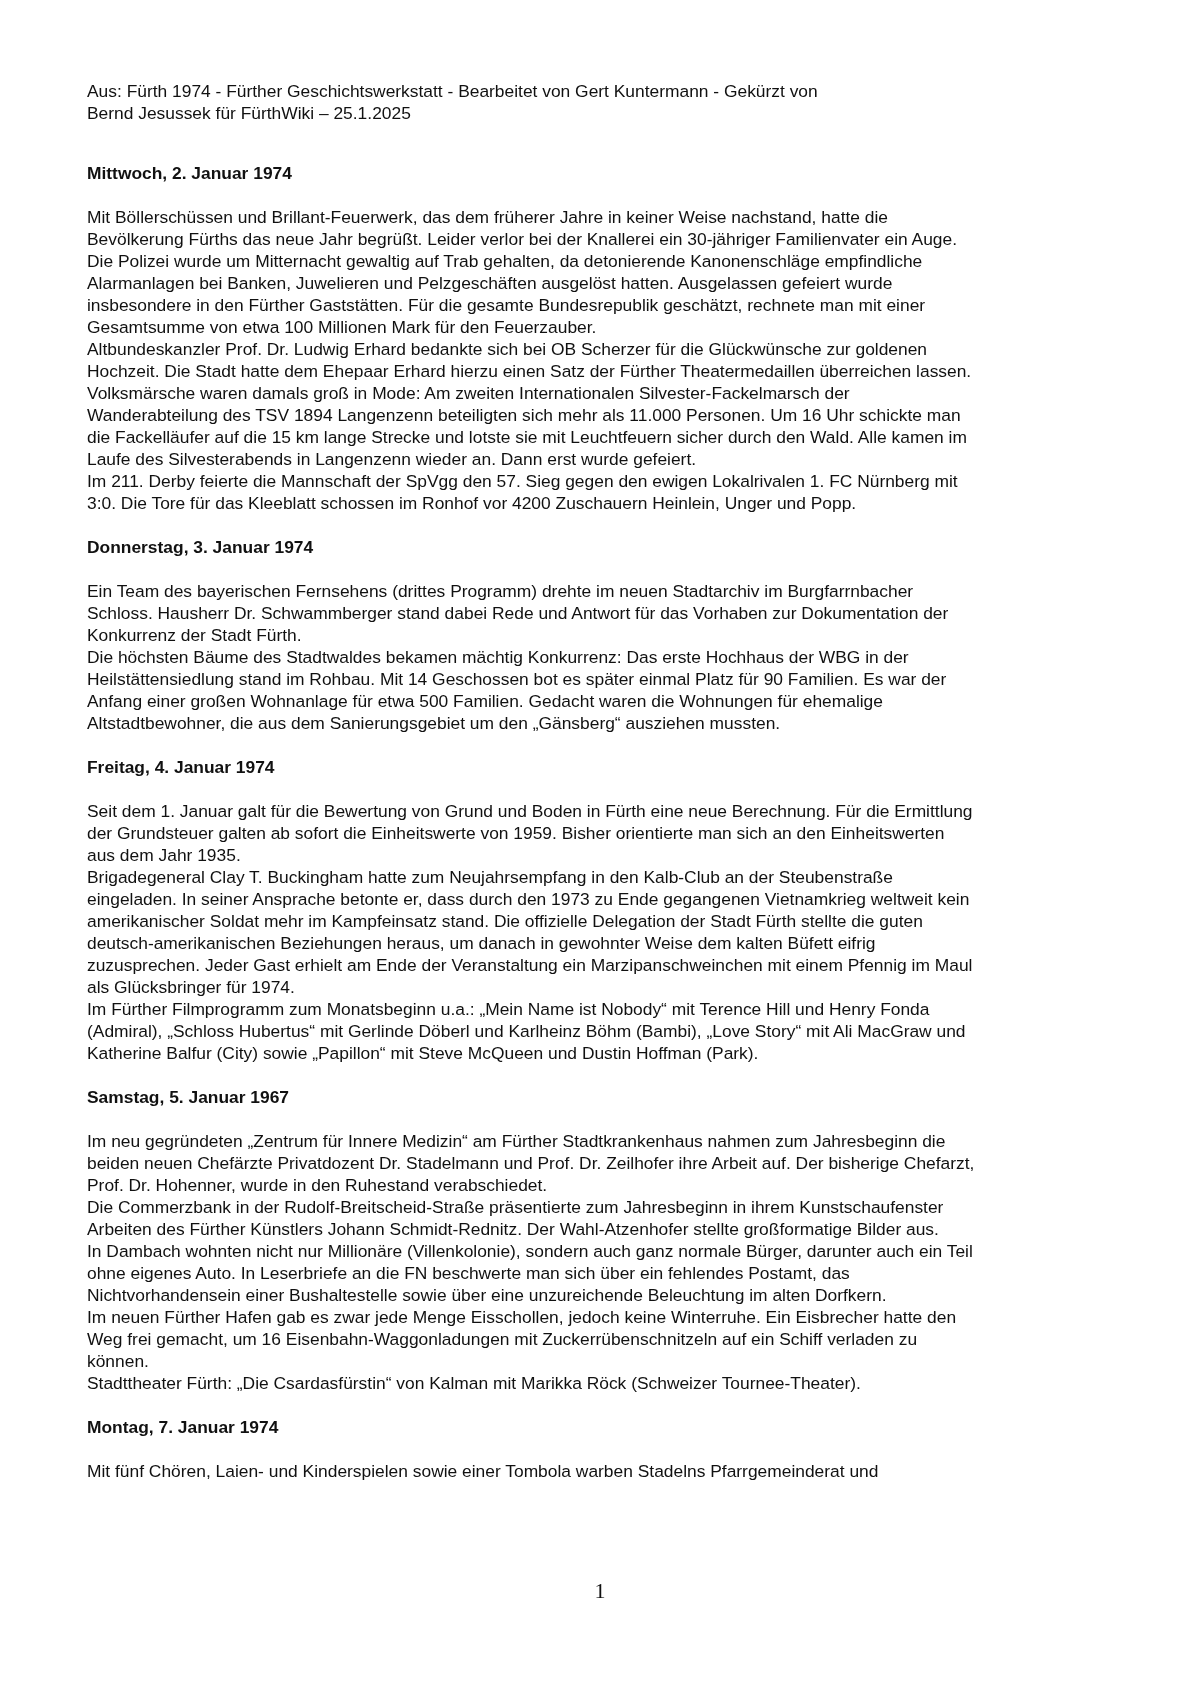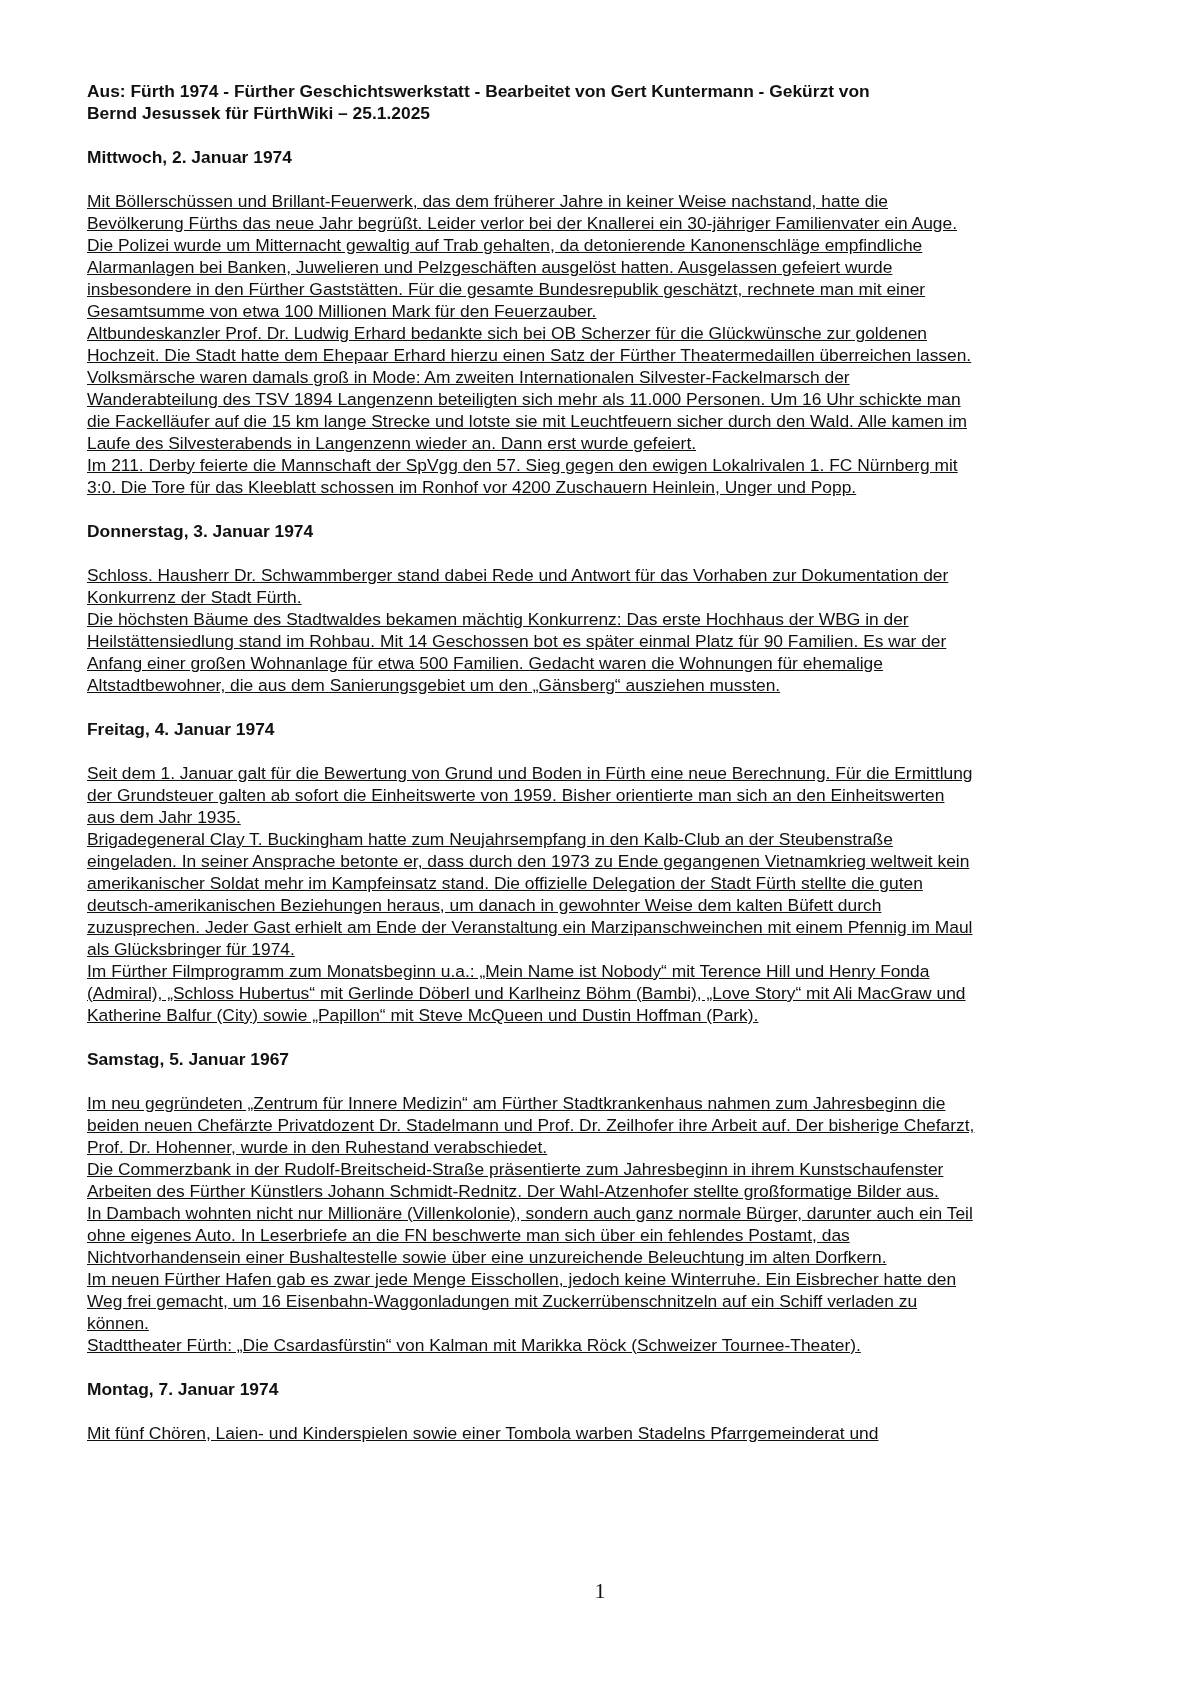--- a/index.html
+++ b/index.html
@@ -2,23 +2,23 @@
 <html><head>
 <meta charset="utf-8">
 <style>
   html, body { margin: 0; padding: 0; background: #ffffff; }
   body { width: 1200px; height: 1697px; position: relative; overflow: hidden; }
   .page {
     position: absolute; left: 87px; top: 80px; width: 1040px;
     font-family: "Liberation Sans", sans-serif; color: #111111;
     font-size: 17.4px; line-height: 22px;
   }
-  .header-title { font-weight: bold; margin: 0 0 22px 0; }
+  .header-title { font-weight: normal; margin: 0 0 38px 0; }
   .day-heading { font-weight: bold; margin: 0 0 22px 0; }
-  .para { margin: 0; text-decoration: underline; }
+  .para { margin: 0; }
   .section { margin: 10px 0 22px 0; }
   .line { display: block; white-space: nowrap; }
   .page-number {
     position: absolute; left: 0; width: 1200px; top: 1578px; text-align: center;
     font-family: "Liberation Serif", serif; font-size: 22px; color: #111;
   }
 </style>
 </head>
 <body>
 
@@ -44,38 +44,39 @@
           <span class="line">Wanderabteilung des TSV 1894 Langenzenn beteiligten sich mehr als 11.000 Personen. Um 16 Uhr schickte man</span>
           <span class="line">die Fackelläufer auf die 15 km lange Strecke und lotste sie mit Leuchtfeuern sicher durch den Wald. Alle kamen im</span>
           <span class="line">Laufe des Silvesterabends in Langenzenn wieder an. Dann erst wurde gefeiert.</span>
           <span class="line">Im 211. Derby feierte die Mannschaft der SpVgg den 57. Sieg gegen den ewigen Lokalrivalen 1. FC Nürnberg mit</span>
           <span class="line">3:0. Die Tore für das Kleeblatt schossen im Ronhof vor 4200 Zuschauern Heinlein, Unger und Popp.</span>
         </div>
       </div>
       <div class="section">
         <div class="day-heading">Donnerstag, 3. Januar 1974</div>
         <div class="para">
+          <span class="line">Ein Team des bayerischen Fernsehens (drittes Programm) drehte im neuen Stadtarchiv im Burgfarrnbacher</span>
           <span class="line">Schloss. Hausherr Dr. Schwammberger stand dabei Rede und Antwort für das Vorhaben zur Dokumentation der</span>
           <span class="line">Konkurrenz der Stadt Fürth.</span>
           <span class="line">Die höchsten Bäume des Stadtwaldes bekamen mächtig Konkurrenz: Das erste Hochhaus der WBG in der</span>
           <span class="line">Heilstättensiedlung stand im Rohbau. Mit 14 Geschossen bot es später einmal Platz für 90 Familien. Es war der</span>
           <span class="line">Anfang einer großen Wohnanlage für etwa 500 Familien. Gedacht waren die Wohnungen für ehemalige</span>
           <span class="line">Altstadtbewohner, die aus dem Sanierungsgebiet um den „Gänsberg“ ausziehen mussten.</span>
         </div>
       </div>
       <div class="section">
         <div class="day-heading">Freitag, 4. Januar 1974</div>
         <div class="para">
           <span class="line">Seit dem 1. Januar galt für die Bewertung von Grund und Boden in Fürth eine neue Berechnung. Für die Ermittlung</span>
           <span class="line">der Grundsteuer galten ab sofort die Einheitswerte von 1959. Bisher orientierte man sich an den Einheitswerten</span>
           <span class="line">aus dem Jahr 1935.</span>
           <span class="line">Brigadegeneral Clay T. Buckingham hatte zum Neujahrsempfang in den Kalb-Club an der Steubenstraße</span>
           <span class="line">eingeladen. In seiner Ansprache betonte er, dass durch den 1973 zu Ende gegangenen Vietnamkrieg weltweit kein</span>
           <span class="line">amerikanischer Soldat mehr im Kampfeinsatz stand. Die offizielle Delegation der Stadt Fürth stellte die guten</span>
-          <span class="line">deutsch-amerikanischen Beziehungen heraus, um danach in gewohnter Weise dem kalten Büfett durch</span>
+          <span class="line">deutsch-amerikanischen Beziehungen heraus, um danach in gewohnter Weise dem kalten Büfett eifrig</span>
           <span class="line">zuzusprechen. Jeder Gast erhielt am Ende der Veranstaltung ein Marzipanschweinchen mit einem Pfennig im Maul</span>
           <span class="line">als Glücksbringer für 1974.</span>
           <span class="line">Im Fürther Filmprogramm zum Monatsbeginn u.a.: „Mein Name ist Nobody“ mit Terence Hill und Henry Fonda</span>
           <span class="line">(Admiral), „Schloss Hubertus“ mit Gerlinde Döberl und Karlheinz Böhm (Bambi), „Love Story“ mit Ali MacGraw und</span>
           <span class="line">Katherine Balfur (City) sowie „Papillon“ mit Steve McQueen und Dustin Hoffman (Park).</span>
         </div>
       </div>
       <div class="section">
         <div class="day-heading">Samstag, 5. Januar 1967</div>
         <div class="para">

